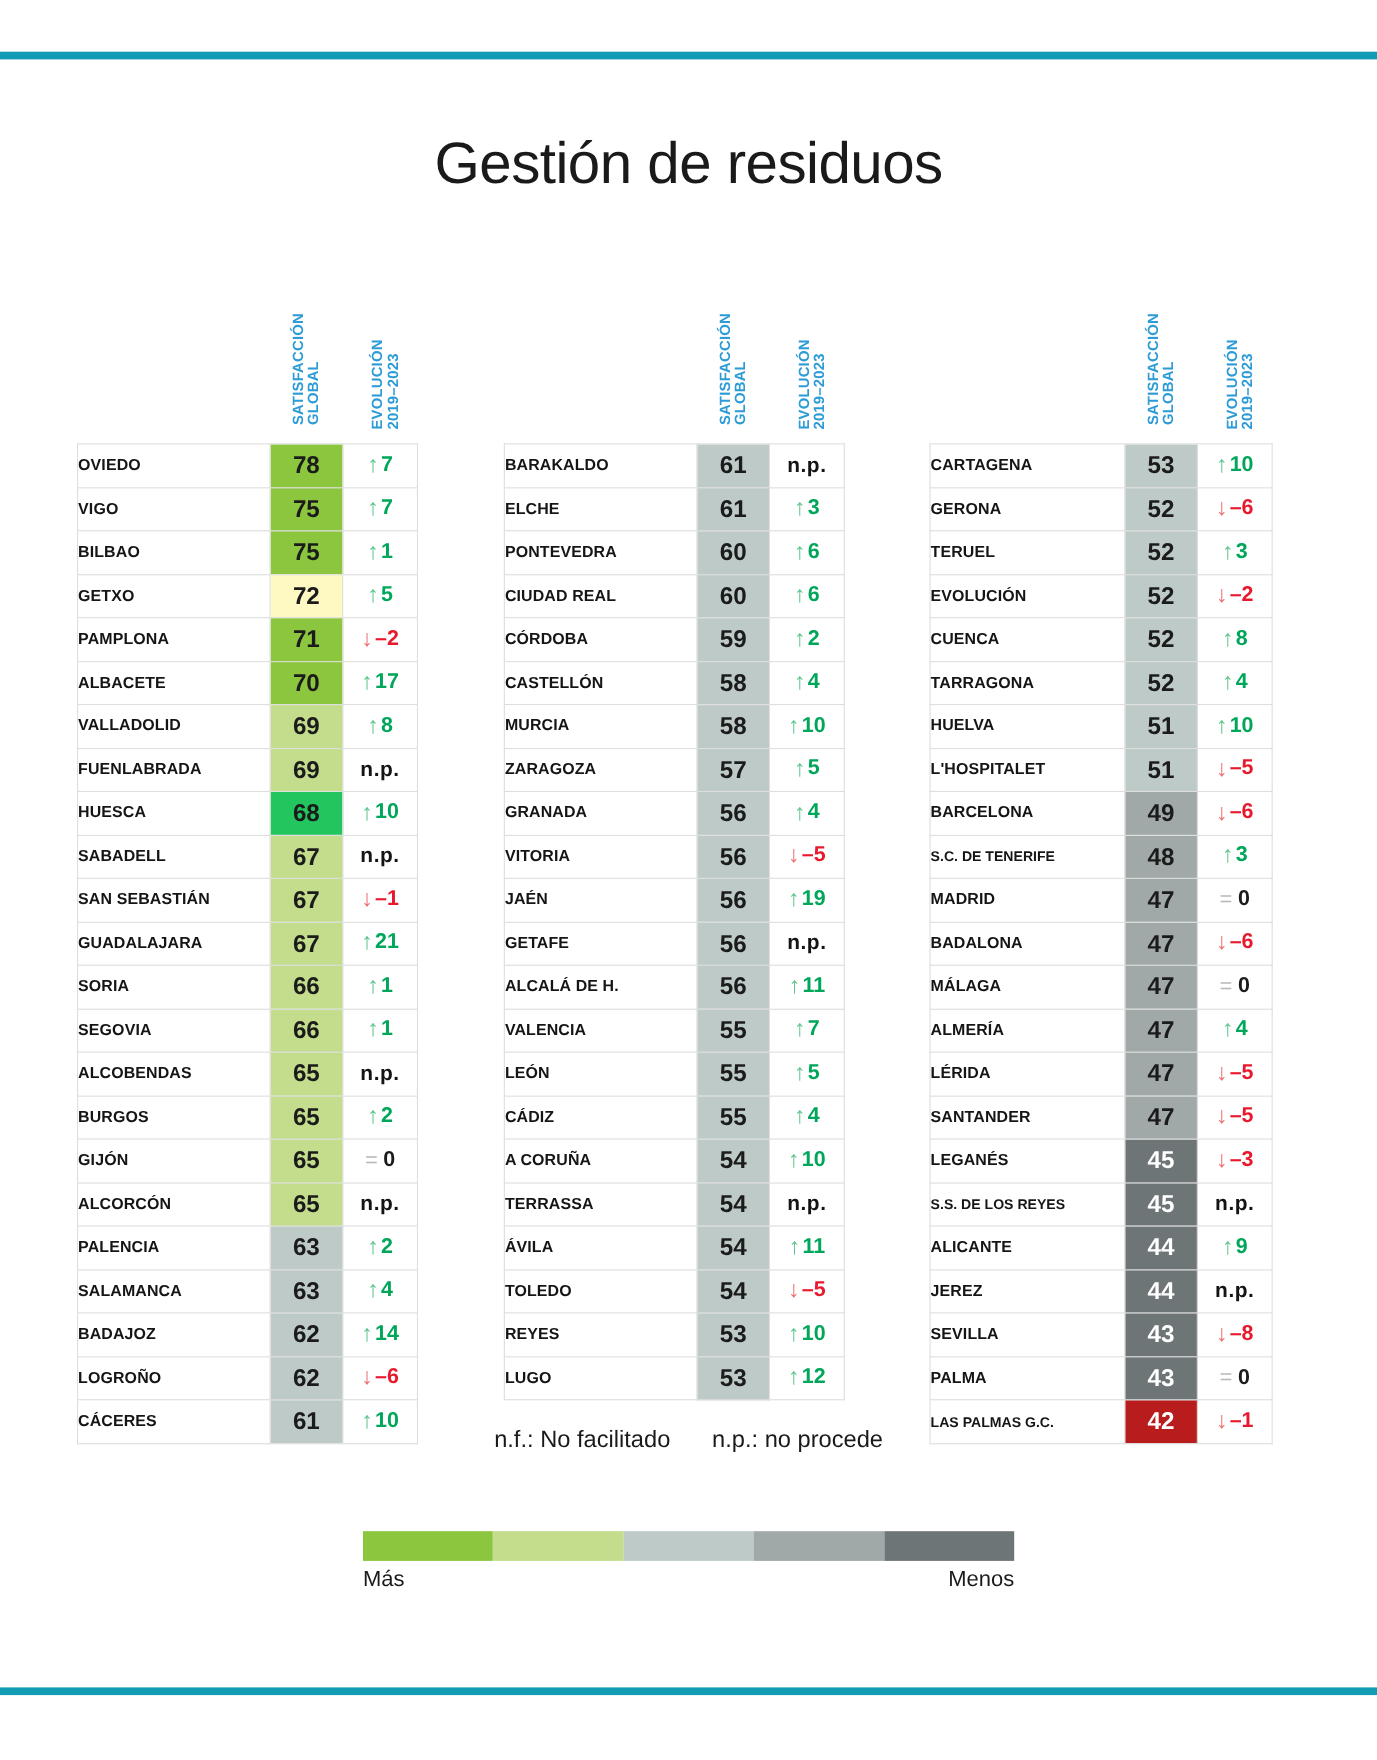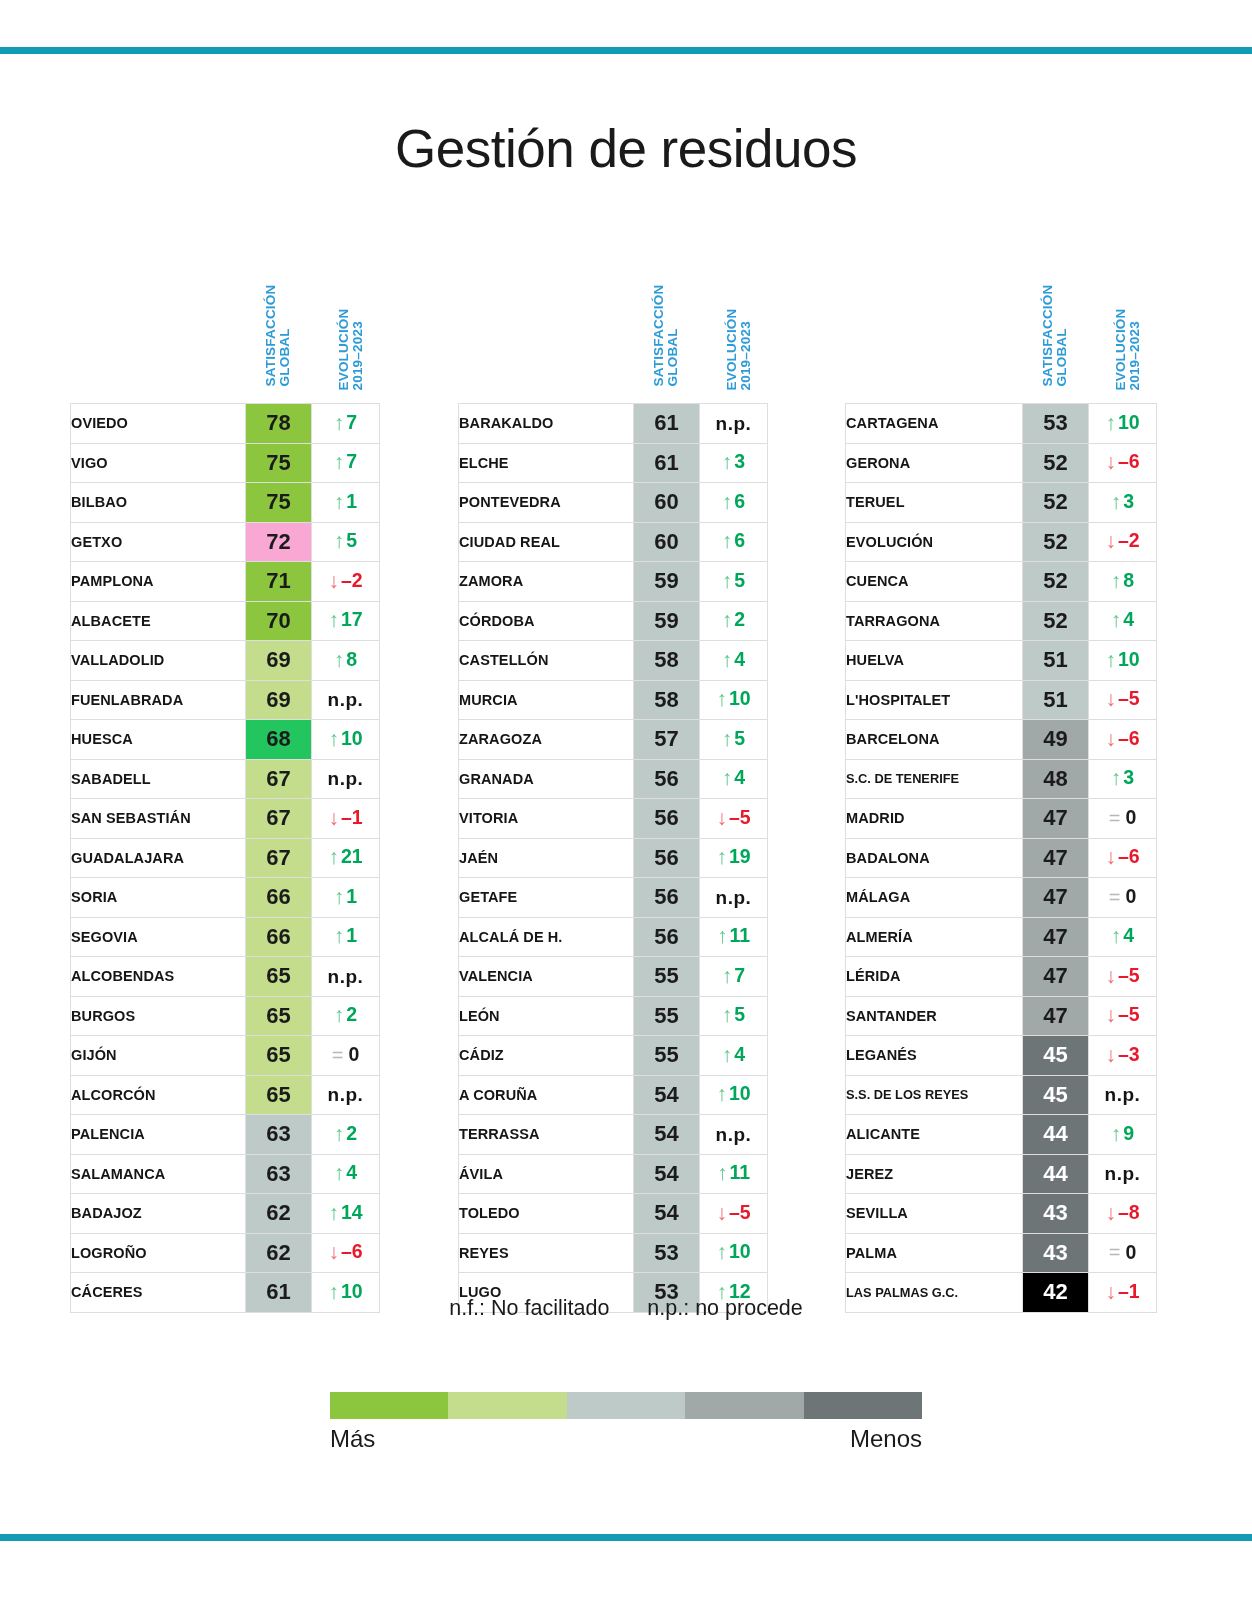--- a/index.html
+++ b/index.html
@@ -131,21 +131,21 @@
   .scale-wrap {
     position:absolute; left:330px; top:1392px; width:592px;
   }
   .scale {
     display:flex; width:100%; height:27px;
   }
   .scale div { flex:1 1 auto; }
   .scale-labels {
     display:flex; justify-content:space-between;
     margin-top:6px;
-    font-size:24px;
+    font-size:20px;
     color:#1a1a1a;
   }
 </style>
 </head>
 <body>
 
 <div class="rule-top"></div>
 
 <div class="page-title">Gestión de residuos</div>
 
@@ -180,21 +180,21 @@
           <tr>
             <td class="city">BILBAO</td>
             <td class="sat" style="background: rgb(140, 198, 62);">75</td>
             <td class="evo"><span class="evo-inner">
                 <span class="arrow up">↑</span>
                 <span class="val pos">1</span>
               </span></td>
           </tr>
           <tr>
             <td class="city">GETXO</td>
-            <td class="sat" style="background: #f9a8d4;">72</td>
+            <td class="sat" style="background: #fef9c3;">72</td>
             <td class="evo"><span class="evo-inner">
                 <span class="arrow up">↑</span>
                 <span class="val pos">5</span>
               </span></td>
           </tr>
           <tr>
             <td class="city">PAMPLONA</td>
             <td class="sat" style="background: rgb(140, 198, 62);">71</td>
             <td class="evo"><span class="evo-inner">
                 <span class="arrow down">↓</span>
@@ -381,28 +381,20 @@
           </tr>
           <tr>
             <td class="city">CIUDAD REAL</td>
             <td class="sat" style="background: rgb(190, 202, 200);">60</td>
             <td class="evo"><span class="evo-inner">
                 <span class="arrow up">↑</span>
                 <span class="val pos">6</span>
               </span></td>
           </tr>
           <tr>
-            <td class="city">ZAMORA</td>
-            <td class="sat" style="background: rgb(190, 202, 200);">59</td>
-            <td class="evo"><span class="evo-inner">
-                <span class="arrow up">↑</span>
-                <span class="val pos">5</span>
-              </span></td>
-          </tr>
-          <tr>
             <td class="city">CÓRDOBA</td>
             <td class="sat" style="background: rgb(190, 202, 200);">59</td>
             <td class="evo"><span class="evo-inner">
                 <span class="arrow up">↑</span>
                 <span class="val pos">2</span>
               </span></td>
           </tr>
           <tr>
             <td class="city">CASTELLÓN</td>
             <td class="sat" style="background: rgb(190, 202, 200);">58</td>
@@ -721,21 +713,21 @@
           <tr>
             <td class="city">PALMA</td>
             <td class="sat ondark" style="background: rgb(110, 117, 119);">43</td>
             <td class="evo"><span class="evo-inner">
                 <span class="eq">=</span>
                 <span class="val zero">0</span>
               </span></td>
           </tr>
           <tr>
             <td class="city sm">LAS PALMAS  G.C.</td>
-            <td class="sat ondark" style="background: #000000;">42</td>
+            <td class="sat ondark" style="background: #b91c1c;">42</td>
             <td class="evo"><span class="evo-inner">
                 <span class="arrow down">↓</span>
                 <span class="val neg">–1</span>
               </span></td>
           </tr>
         </tbody>
       </table>
   </div>
 </div>
 

